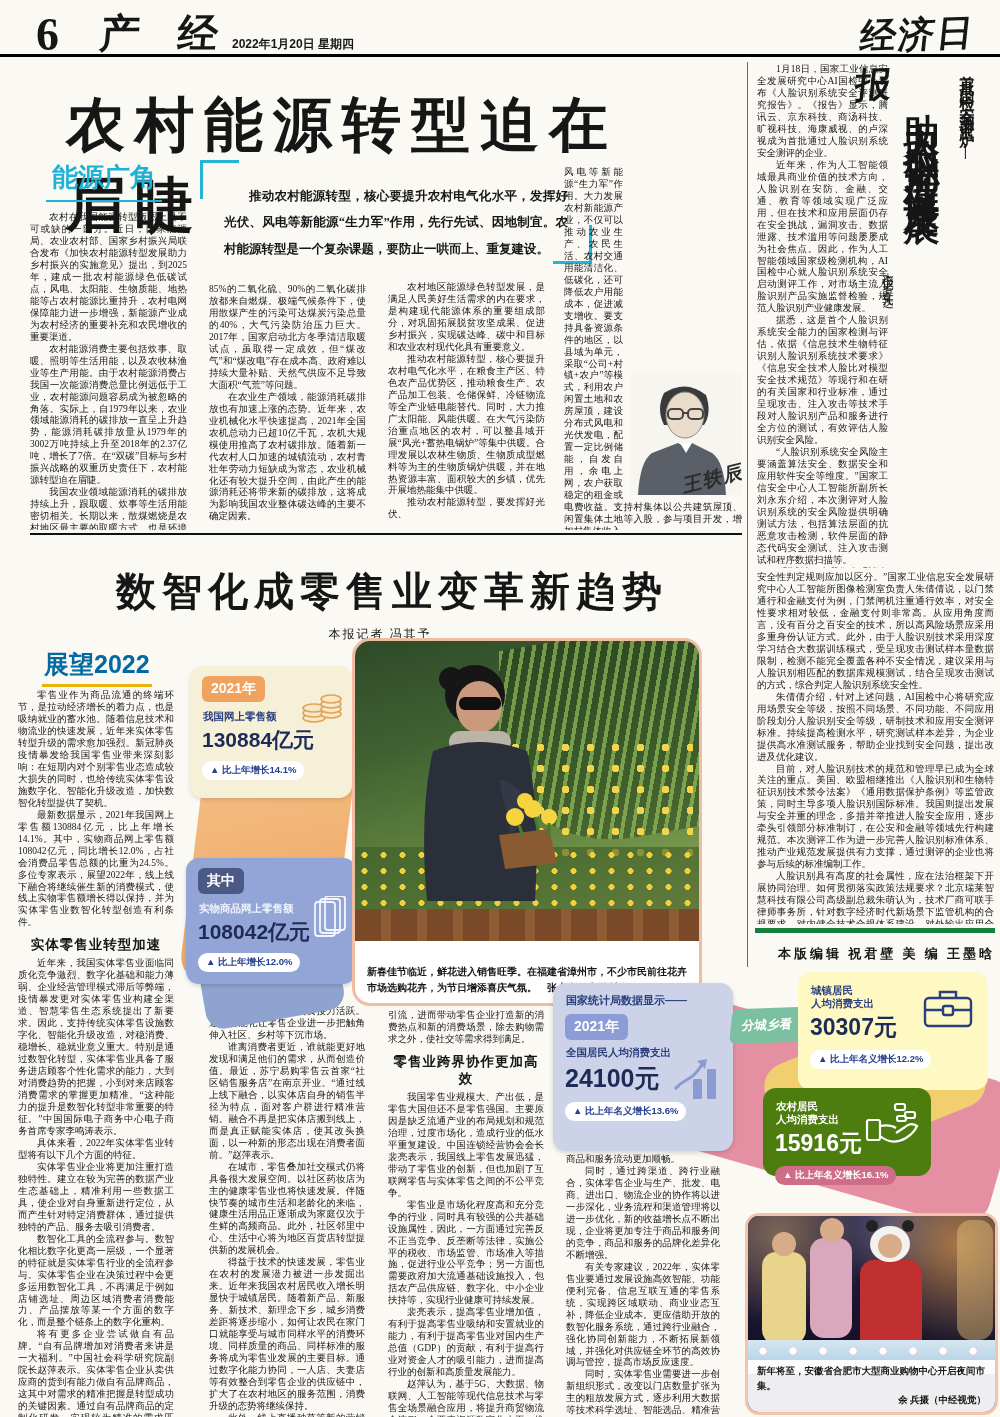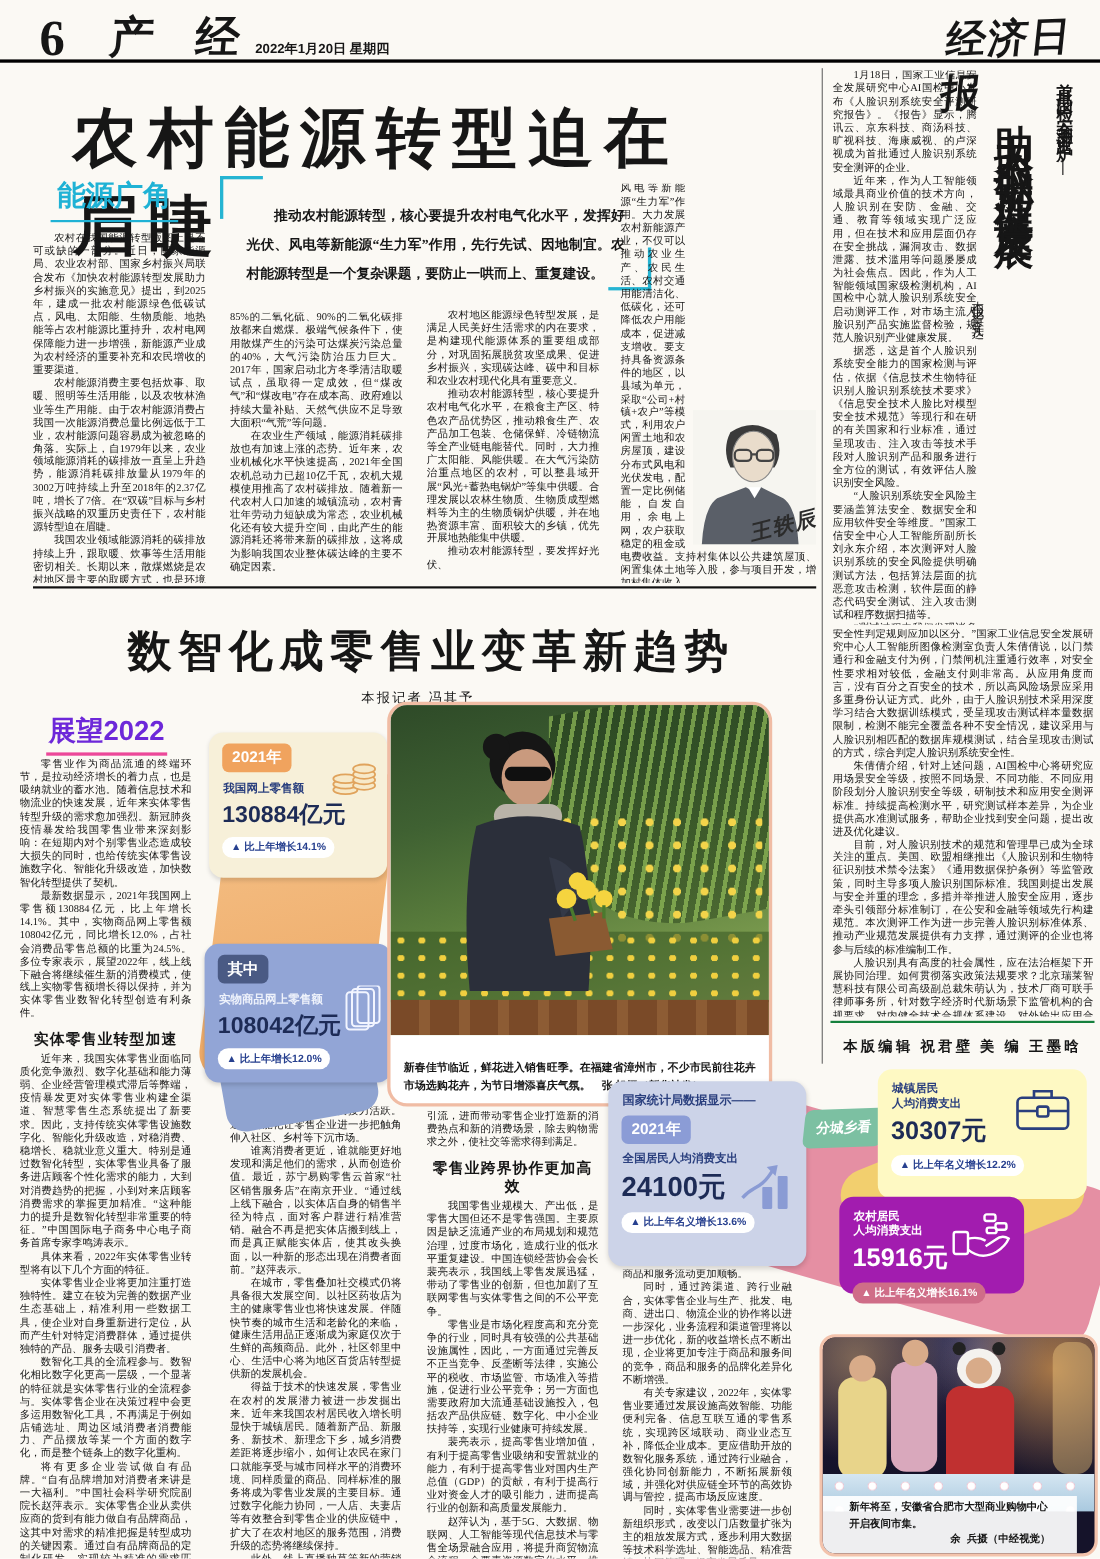--- a/index.html
+++ b/index.html
@@ -32,22 +32,22 @@
   .a1c3{left:388px;top:282px;width:157px;height:248px;}
   .a1c4{left:564px;top:167px;width:178px;height:363px;}
   .portrait{float:right;width:112px;height:122px;margin:206px 0 0 7px;position:relative;background:#f6f5f0;}
   .portrait svg{display:block;}
   .sig{position:absolute;right:-2px;bottom:4px;font-style:italic;font-size:19px;font-weight:700;
     color:#2b2b2b;transform:rotate(-14deg);letter-spacing:2px;}
   .rule1{left:30px;top:533px;width:712px;height:2px;background:#111;}
   
   .a2-headline{left:90px;top:552px;width:580px;text-align:center;font-size:40px;font-weight:900;letter-spacing:6px;}
   .a2-byline{left:90px;top:626px;width:580px;text-align:center;font-size:12px;letter-spacing:2px;}
-  .a2-label{left:42px;top:648px;font-size:25px;font-weight:900;color:#6d28d9;
-    font-family:"Liberation Sans",sans-serif;border-bottom:3px solid #ec4899;padding:0 2px 3px;}
+  .a2-label{left:42px;top:648px;font-size:25px;font-weight:900;color:#0369a1;
+    font-family:"Liberation Sans",sans-serif;border-bottom:3px solid #eab308;padding:0 2px 3px;}
   .a2c1{left:18px;top:690px;width:156px;height:727px;}
   .a2c2{left:209px;top:1006px;width:156px;height:411px;}
   .a2c3{left:388px;top:1010px;width:156px;height:407px;}
   .a2c4{left:566px;top:1154px;width:154px;height:263px;}
   
   .ribbon-orange{left:196px;top:690px;width:150px;height:300px;background:linear-gradient(160deg,#f6c58d,#eca45f);
     border-radius:26px;transform:rotate(7deg);}
   .ribbon-blue{left:200px;top:930px;width:140px;height:90px;background:#8fa3d0;border-radius:18px;transform:rotate(-10deg);}
   .statbox{border-radius:13px;font-family:"Liberation Sans","DejaVu Sans",sans-serif;}
   .box-cream{left:190px;top:666px;width:162px;height:132px;background:#f7f0d9;box-shadow:0 2px 4px rgba(0,0,0,.12);}
@@ -79,52 +79,52 @@
   .p1-cap{padding:7px 12px 0;font-size:10px;line-height:1.55;font-weight:700;text-align:justify;margin-top:16px;}
   .p1-credit{white-space:nowrap;margin-left:10px;}
   
   .ribbon-pink{left:610px;top:1030px;width:400px;height:150px;background:#e58fa3;border-radius:30px;transform:rotate(16deg);}
   .ribbon-yel{left:770px;top:1030px;width:210px;height:110px;background:#f2cf6e;border-radius:24px;transform:rotate(-22deg);}
   .box-lav{left:553px;top:983px;width:180px;height:168px;background:#ccd3e8;box-shadow:0 2px 5px rgba(0,0,0,.15);}
   .lav-head{font-size:11px;font-weight:900;color:#2a3f7e;margin:10px 0 0 13px;}
   .greentag{left:731px;top:1008px;background:#7cc0a2;color:#fff;font-weight:900;font-size:12.5px;
     font-family:"Liberation Sans",sans-serif;padding:9px 11px;border-radius:7px;transform:skewX(-8deg) rotate(-2deg);}
   .box-yellow{left:798px;top:972px;width:190px;height:118px;background:#fef9c3;}
-  .box-pink{left:763px;top:1088px;width:168px;height:88px;background:#a21caf;}
+  .box-pink{left:763px;top:1088px;width:168px;height:88px;background:#4d7c0f;}
   .sb-label.wt{color:#fff;}
   .sb-value.wt{color:#fff;}
   .sb-pill.pk{background:#cf6d88;color:#fff;}
   .lbl2{line-height:1.25;}
   
   .photo2{left:745px;top:1213px;width:253px;height:202px;border:3px solid #f3c3ac;border-radius:14px;
     box-sizing:border-box;overflow:hidden;background:#15132a;}
   .p2-img{position:relative;height:158px;
     background:radial-gradient(circle at 85% 18%,rgba(255,178,80,.6),transparent 42%),
       radial-gradient(circle at 12% 12%,rgba(255,205,125,.4),transparent 36%),
       radial-gradient(circle at 58% 6%,rgba(130,160,255,.28),transparent 30%),
       linear-gradient(180deg,#2a2440,#181430 60%,#101020);}
   .fig{position:absolute;border-radius:14px;}
   .head{position:absolute;border-radius:50%;background:#d8ab89;}
   .p2-table{position:absolute;left:0;bottom:0;width:100%;height:34px;
     background:linear-gradient(#d5e6f2,#a9c9df);
     background-image:radial-gradient(circle 6px,#fff 55%,rgba(240,160,180,.9) 70%,transparent 72%),linear-gradient(#d5e6f2,#a9c9df);
     background-size:30px 22px,100% 100%;}
-  .p2-cap{position:absolute;left:0;right:16px;bottom:0;background:rgba(255,255,255,.93);
-    padding:4px 24px 5px;font-size:9.5px;line-height:1.5;font-weight:700;font-family:Liberation Mono, monospace;}
+  .p2-cap{position:absolute;left:0;right:0;bottom:0;background:rgba(255,255,255,.93);
+    padding:4px 9px 5px;font-size:9.5px;line-height:1.5;font-weight:700;}
   .p2-credit{text-align:right;}
   
   .vdiv{left:747px;top:62px;width:1px;height:905px;background:#666;}
   .s-narrow{left:757px;top:64px;width:131px;height:504px;font-size:9.5px;}
   .s-wide{left:757px;top:572px;width:237px;height:352px;font-size:9.5px;}
   .s-title{left:901px;top:84px;height:565px;writing-mode:vertical-rl;font-size:36px;font-weight:900;
     letter-spacing:9px;line-height:1.1;}
   .s-kicker{left:957px;top:64px;height:350px;writing-mode:vertical-rl;font-size:15px;font-weight:900;letter-spacing:5px;}
   .s-byline{left:880px;top:264px;height:120px;writing-mode:vertical-rl;font-size:11.5px;letter-spacing:3px;}
-  .editors{left:755px;top:928px;width:240px;border-top:2px solid #15803d;padding-top:12px;
-    text-align:center;font-size:13px;font-weight:900;letter-spacing:3px;}
+  .editors{left:755px;top:928px;width:240px;border-top:5px solid #15803d;padding-top:12px;
+    text-align:right;font-size:13px;font-weight:900;letter-spacing:3px;}
 </style>
 </head>
 <body>
 
 <div class="page">
 
   <div class="abs pagenum">6</div>
   <div class="abs section">产 经</div>
   <div class="abs date">2022年1月20日 星期四</div>
   <div class="abs masthead">经济日报</div>

